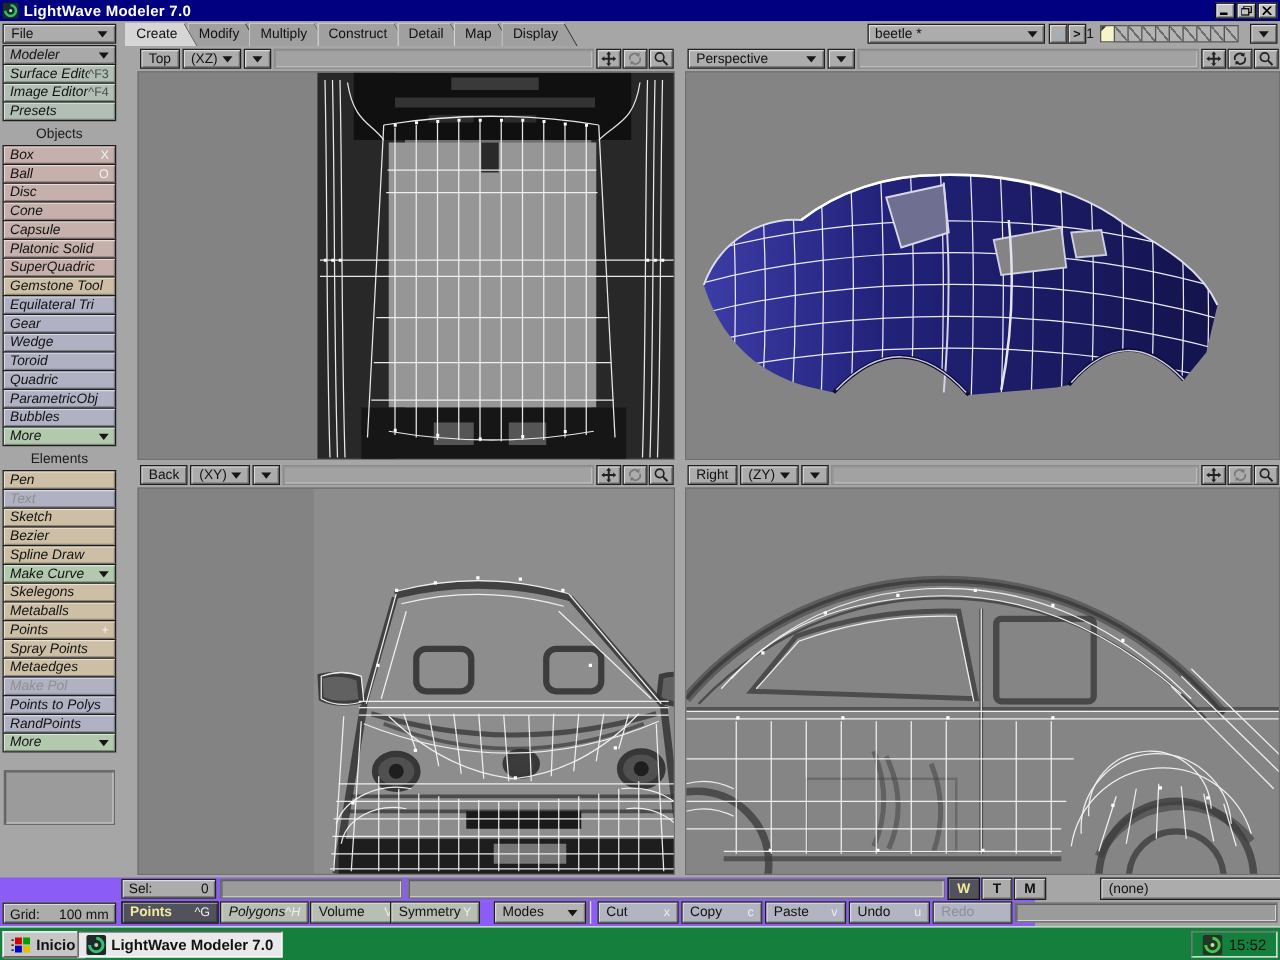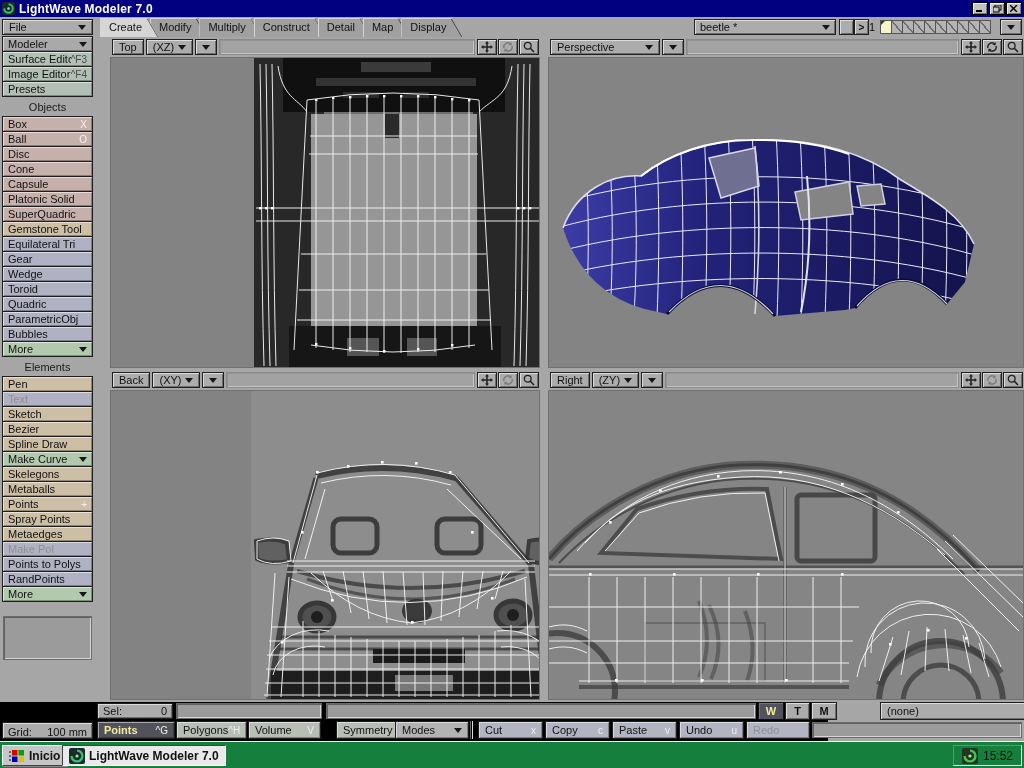--- a/index.html
+++ b/index.html
@@ -40,21 +40,21 @@
     background-image:linear-gradient(to top right, transparent 45%, #6e6e6e 45%, #6e6e6e 55%, transparent 55%); }
   .layer-cell.sel { background:#f7f3cb; background-image:none; position:relative; }
   .layer-cell.sel::before { content:''; position:absolute; left:0; top:0; border-top:4px solid #333; border-right:4px solid transparent; }
   #bank-dd { position:absolute; left:1000px; top:2px; width:22px; height:16px; display:flex; align-items:center; justify-content:center; }
 
   
   #sidebar { position:absolute; left:0; top:37px; width:95px; height:665px; background:#a6a6a6; }
   .sbtn { position:relative; width:91px; height:16px; margin:-1px 0 0 2px; border:1px solid #1d1d1d;
     box-shadow:inset 1px 1px 0 rgba(255,255,255,.55), inset -1px -1px 0 rgba(0,0,0,.3);
     display:flex; align-items:center; padding:0 5px; }
-  .sbtn .lbl { flex:1; white-space:nowrap; overflow:hidden; }
+  .sbtn .lbl { flex:1; white-space:nowrap; overflow:hidden;font-style:italic; }
   .sbtn .sc { font-size:10px; color:#f2f2f2; }
   .c-gray { background:#a9a9a9; }
   .c-sage { background:#b2bfb4; }
   .c-sage .sc { color:#4a4a4a; }
   .c-pink { background:#c6b0ac; }
   .c-tan  { background:#cdbfa6; }
   .c-lav  { background:#b0b2c4; }
   .c-green{ background:#b2c9ae; }
   .sbtn.disabled .lbl { color:#8f8f8f; }
   .shdr { width:95px; height:20px; display:flex; align-items:center; justify-content:center; color:#1a1a1a; }
@@ -64,21 +64,21 @@
   .vhdr { position:absolute; height:20px; background:#a6a6a6; display:flex; align-items:center; }
   .vbtn { height:16px; margin-left:2px; display:flex; align-items:center; justify-content:center; padding:0 6px; gap:4px; }
   .vhdr .strip { flex:1; height:16px; margin:0 2px; background:#a2a2a2; border:1px solid #8a8a8a; box-shadow:inset 1px 1px 0 #949494, inset -1px -1px 0 #c5c5c5; }
   .vicon { width:20px; height:16px; margin-right:1px; display:flex; align-items:center; justify-content:center; }
   .vicon.dim svg { opacity:.35; }
 
   .vp { position:absolute; background:#838383; overflow:hidden; border:1px solid #707070; }
   .vp svg { display:block; }
 
   
-  .brow { position:absolute; left:0; width:828px; background:#000000; }
+  .brow { position:absolute; left:0; width:828px; background:#8b5cf6; }
   #selpanel { position:absolute; left:97px; top:1px; width:76px; height:16px; display:flex; align-items:center; padding:0 5px; }
   #selpanel .v { flex:1; text-align:right; }
   .inbox { position:absolute; top:1px; height:16px; }
   .wtm { position:absolute; top:0; height:18px; display:flex; align-items:center; justify-content:center; font-weight:bold; }
   .wtm.on { background:#52525c; color:#f2eb9e; border:1px solid #111; box-shadow:inset 1px 1px 0 #71717c; }
   #nonedd { position:absolute; left:880px; top:0; width:184px; height:18px; display:flex; align-items:center; padding:0 6px; }
   #nonedd .lbl { flex:1; }
 
   #gridpanel { position:absolute; left:2px; top:1px; width:91px; height:17px; display:flex; align-items:flex-end; padding:0 5px; }
   #gridpanel .v { flex:1; text-align:right; }
@@ -688,29 +688,29 @@
   <div class="brow" style="top:721px; height:20px;">
     <div id="gridpanel" class="raised">
       <span>Grid:</span>
         <span class="v">100 mm</span>
     </div>
     <div id="mode-btns">
         <div class="modebtn on" style="left: 97px; width: 78px;">
           <span class="lbl">Points</span>
           <span class="sc">^G</span>
         </div>
-        <div class="modebtn" style="left: 176px; width: 71px;">
+        <div class="modebtn" style="left: 176px; width: 71px; font-style: italic;">
           <span class="lbl">Polygons</span>
           <span class="sc">^H</span>
         </div>
         <div class="modebtn" style="left: 248px; width: 73px;">
           <span class="lbl">Volume</span>
           <span class="sc">V</span>
         </div>
-        <div class="modebtn" style="left: 336px; width: 72px;">
+        <div class="modebtn" style="left: 312px; width: 72px;">
           <span class="lbl">Symmetry</span>
           <span class="sc">Y</span>
         </div>
         <div class="modebtn gray" style="left: 395px; width: 74px;">
           <span class="lbl">Modes</span>
           <span class="tri"></span>
         </div>
       </div>
     <div id="modesep"></div>
     <div id="edit-btns">

